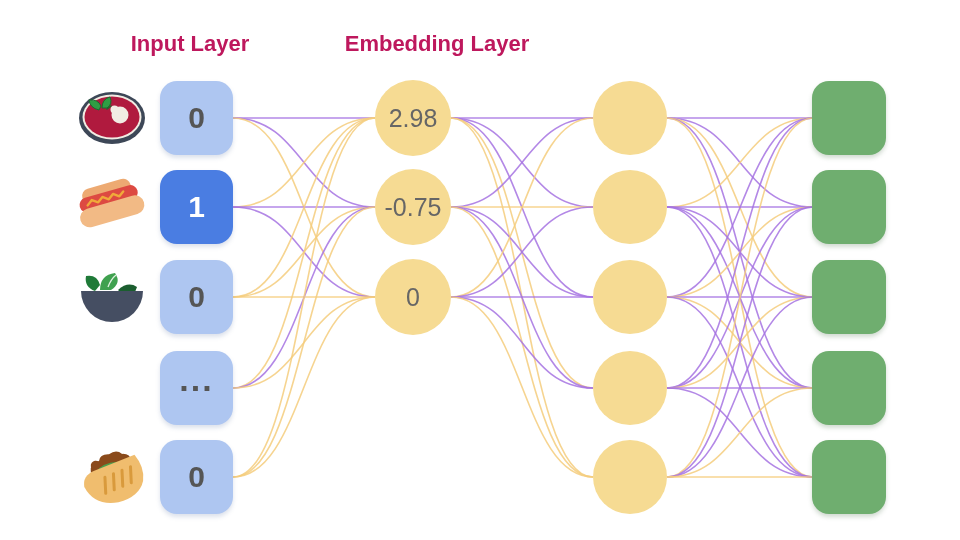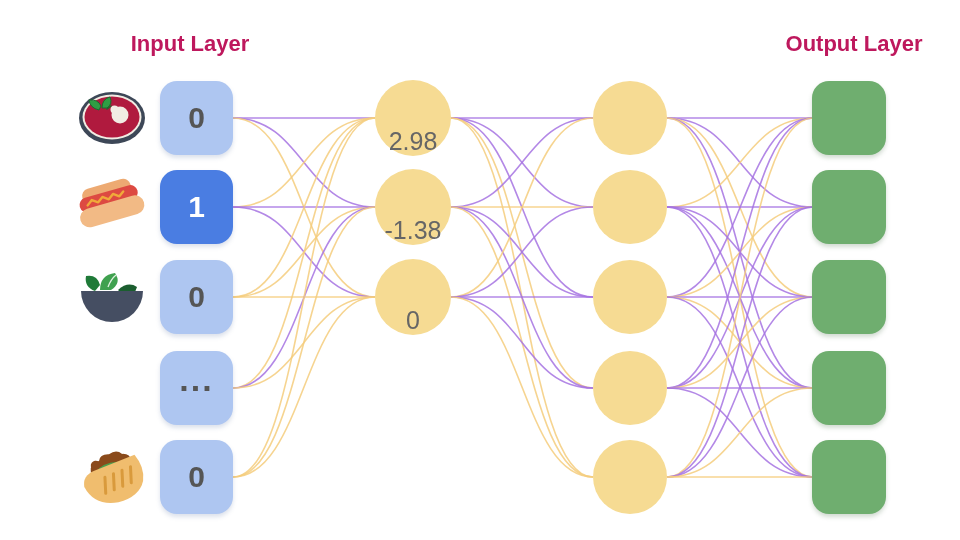--- a/index.html
+++ b/index.html
@@ -19,21 +19,21 @@
     position:absolute;left:160px;width:73px;height:74px;border-radius:17px;
     background:#aec6f1;display:flex;align-items:center;justify-content:center;
     box-shadow:0 3px 4px rgba(120,140,180,0.25);
   }
   .ibox.active{background:#4a7de2;}
   .ival{font-size:30px;font-weight:bold;color:#555555;}
   .ibox.active .ival{color:#ffffff;}
   .ival.dots{font-size:34px;letter-spacing:2px;transform:translateY(-9px);}
   .ecirc{
     position:absolute;left:375px;width:76px;height:76px;border-radius:50%;
-    background:#f6db93;display:flex;align-items:flex-end;justify-content:center;
+    background:#f6db93;display:flex;align-items:center;justify-content:center;
   }
   .eval{font-size:25px;color:#666666;}
   .hcirc{
     position:absolute;left:593px;width:74px;height:74px;border-radius:50%;
     background:#f6db93;
   }
   .osq{
     position:absolute;left:812px;width:74px;height:74px;border-radius:17px;
     background:#6fae6f;box-shadow:0 3px 4px rgba(110,140,110,0.3);
   }
@@ -96,21 +96,21 @@
       <path d="M667,388 C740,388 740,388 813,388" stroke="#a673e2" fill="none" stroke-width="1.6" opacity="0.85"></path>
       <path d="M667,388 C740,388 740,477 813,477" stroke="#a673e2" fill="none" stroke-width="1.6" opacity="0.85"></path>
       <path d="M667,477 C740,477 740,118 813,118" stroke="#f5cd7c" fill="none" stroke-width="1.6" opacity="0.85"></path>
       <path d="M667,477 C740,477 740,207 813,207" stroke="#a673e2" fill="none" stroke-width="1.6" opacity="0.85"></path>
       <path d="M667,477 C740,477 740,297 813,297" stroke="#a673e2" fill="none" stroke-width="1.6" opacity="0.85"></path>
       <path d="M667,477 C740,477 740,388 813,388" stroke="#f5cd7c" fill="none" stroke-width="1.6" opacity="0.85"></path>
       <path d="M667,477 C740,477 740,477 813,477" stroke="#f5cd7c" fill="none" stroke-width="1.6" opacity="0.85"></path>
     </svg>
 
   <div class="layer-title title-input">Input Layer</div>
-  <div class="layer-title title-output">Output Layer</div>
+  <div class="layer-title title-embedding">Embedding Layer</div>
 
   <div class="food" style="left:78px;top:89px">
     <svg width="68" height="58" viewBox="0 0 68 58">
       <ellipse cx="34" cy="29" rx="33" ry="26" fill="#3d4757"></ellipse>
       <ellipse cx="34" cy="28" rx="29.5" ry="22.5" fill="#f1ece3"></ellipse>
       <ellipse cx="34" cy="28" rx="27.5" ry="20.5" fill="#b01a3e"></ellipse>
       <circle cx="42" cy="26" r="8.5" fill="#f1ece3"></circle>
       <circle cx="36.5" cy="20.5" r="4" fill="#f1ece3"></circle>
       <path d="M21 21 q-9 -2 -10 -10 q9 -1 12 6 z" fill="#2f9e44" stroke="#1b6b2e" stroke-width="1"></path>
       <path d="M24 19 q0 -9 8 -11 q3 7 -3 11 z" fill="#2f9e44" stroke="#1b6b2e" stroke-width="1"></path>
@@ -161,21 +161,21 @@
     <span class="ival dots">...</span>
   </div>
   <div class="ibox" style="top:440px">
     <span class="ival">0</span>
   </div>
 
   <div class="ecirc" style="top:80px">
     <span class="eval">2.98</span>
   </div>
   <div class="ecirc" style="top:169px">
-    <span class="eval">-1.38</span>
+    <span class="eval">-0.75</span>
   </div>
   <div class="ecirc" style="top:259px">
     <span class="eval">0</span>
   </div>
 
   <div class="hcirc" style="top:81px"></div>
   <div class="hcirc" style="top:170px"></div>
   <div class="hcirc" style="top:260px"></div>
   <div class="hcirc" style="top:351px"></div>
   <div class="hcirc" style="top:440px"></div>

